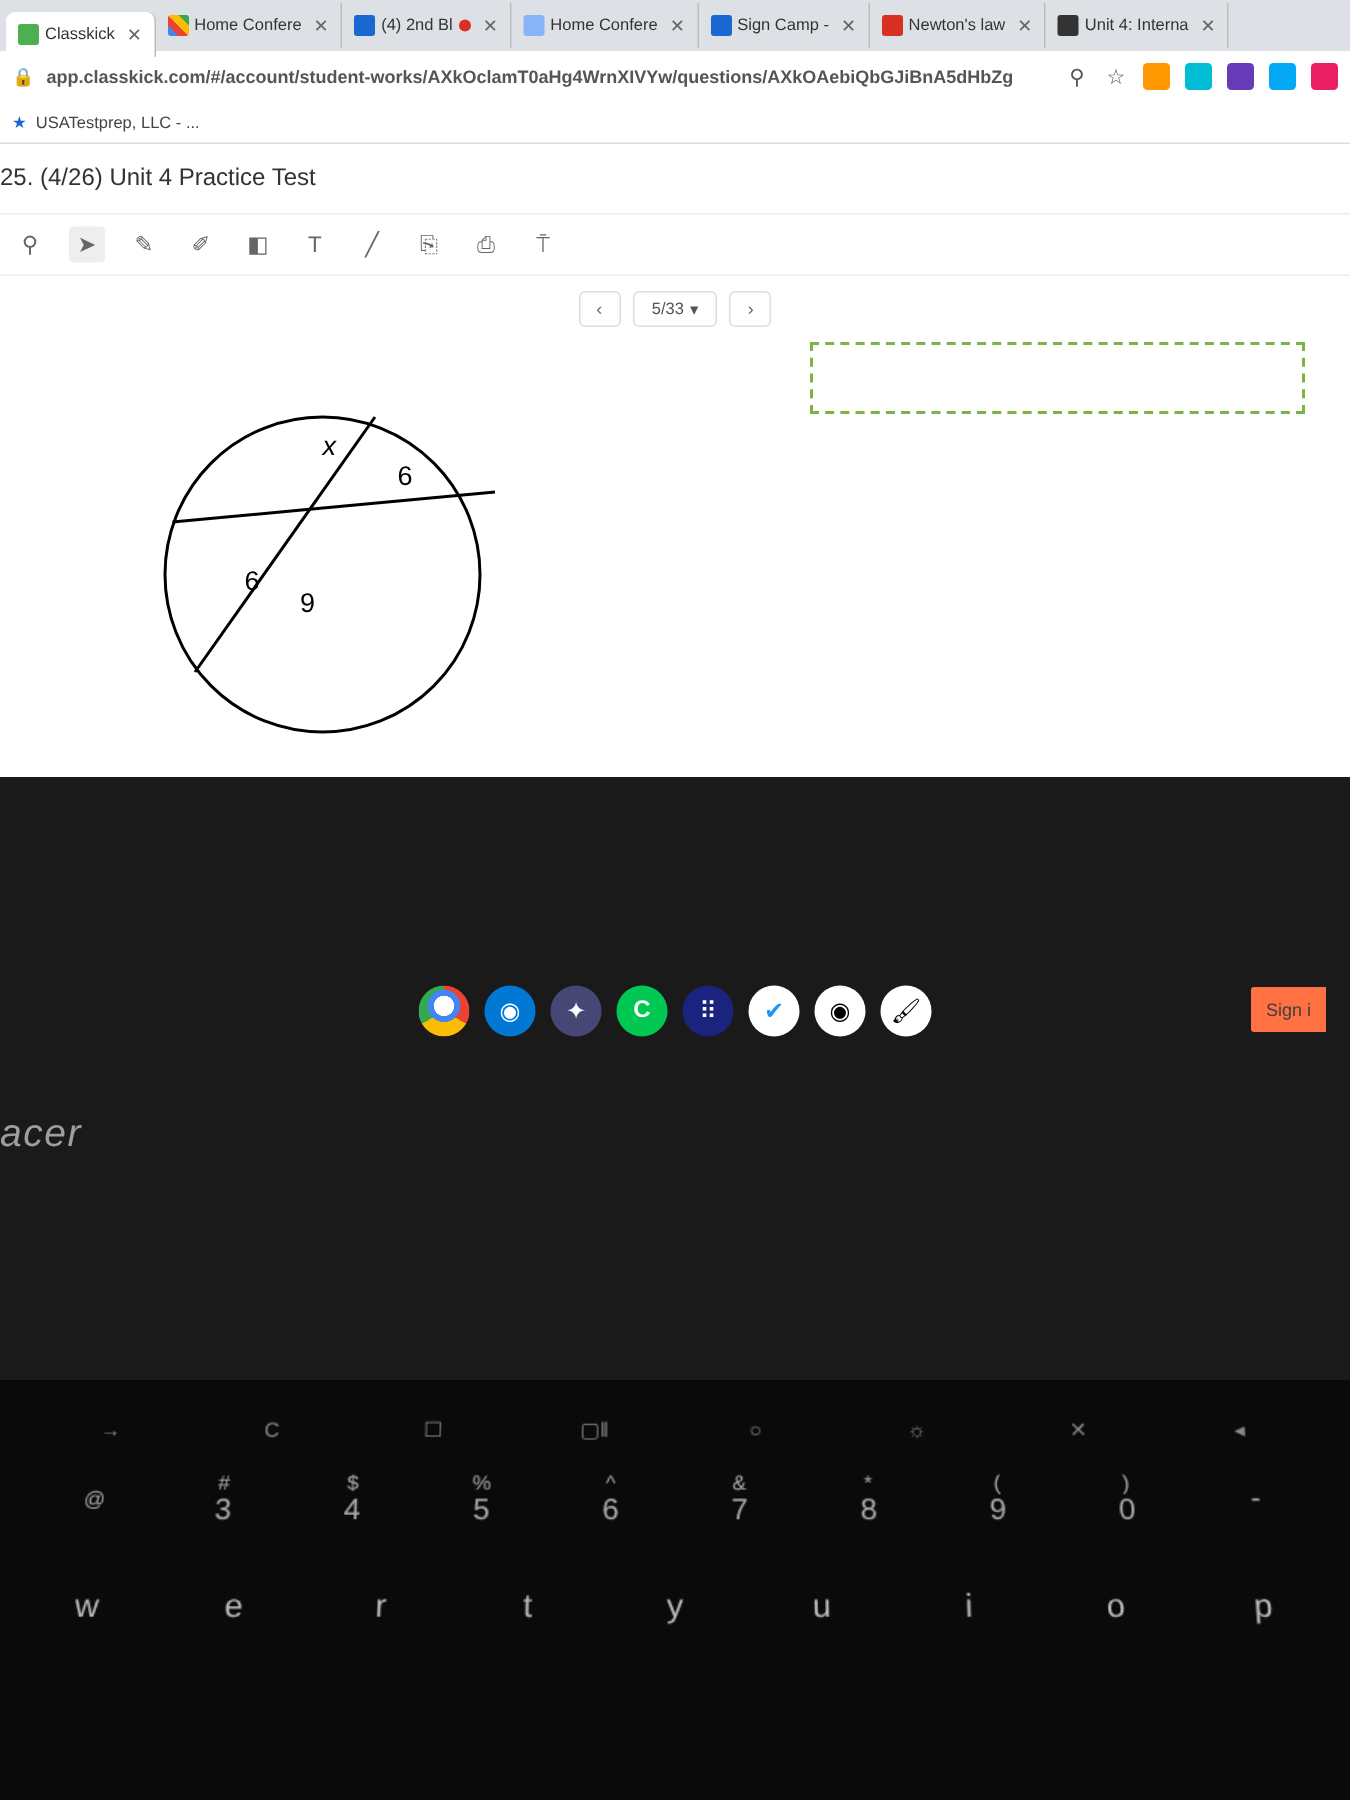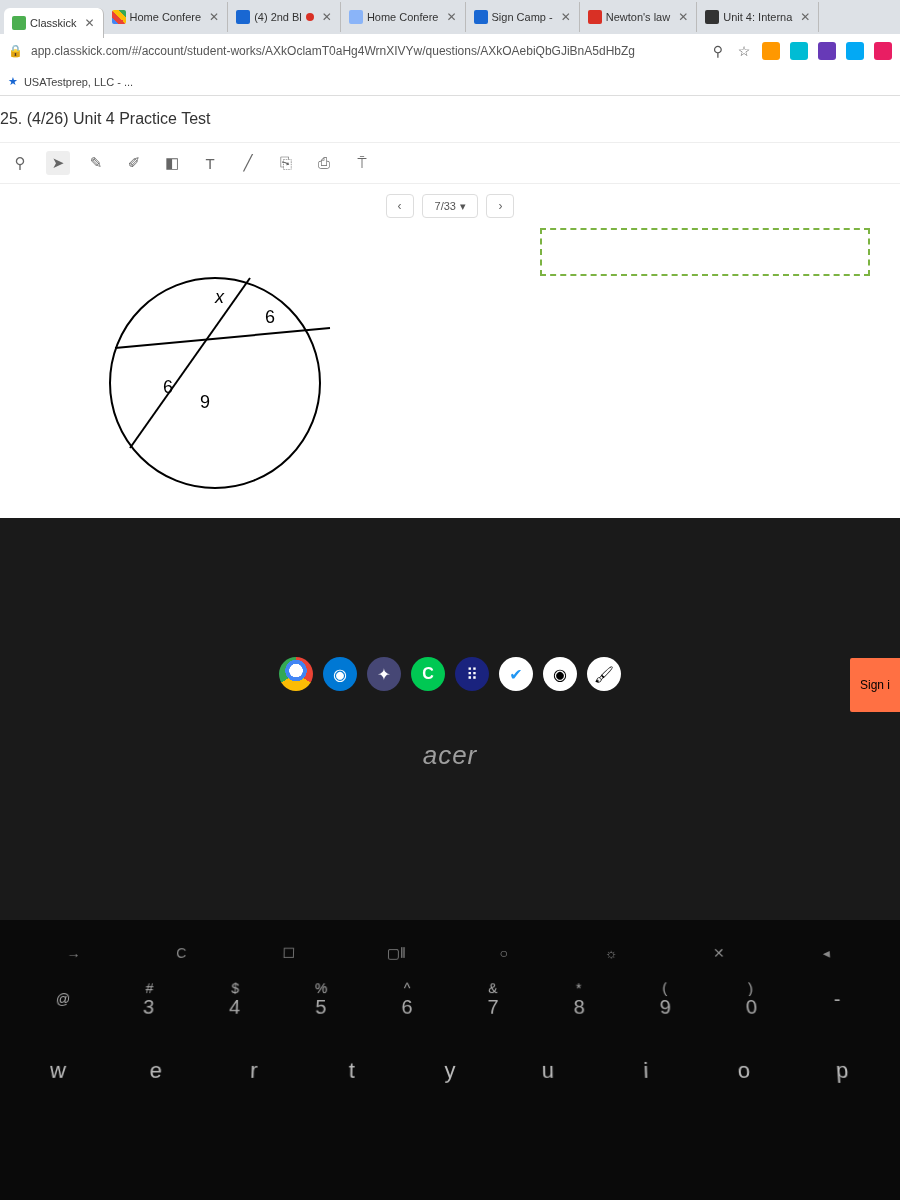--- a/index.html
+++ b/index.html
@@ -13,21 +13,21 @@
   .fav-green { background: #4CAF50; }
   .fav-multi { background: linear-gradient(45deg, #4285f4 25%, #ea4335 25% 50%, #fbbc05 50% 75%, #34a853 75%); }
   .fav-blue { background: #1967d2; }
   .fav-insur { background: #8ab4f8; }
   .fav-red { background: #d93025; }
   .fav-x { background: #333; }
   .tab-close { font-size: 12px; color: #666; margin-left: 4px; }
   .tab-audio { width: 8px; height: 8px; background: #d93025; border-radius: 50%; }
 
   .url-bar { display: flex; align-items: center; height: 34px; background: #fff; padding: 0 8px; font-size: 12px; color: #555; gap: 8px; }
-  .url-text { flex: 1; overflow: hidden; white-space: nowrap; }
+  .url-text { flex: 1; overflow: hidden; white-space: nowrap; font-weight: bold; }
   .url-icons { display: flex; gap: 10px; align-items: center; }
   .url-icon { width: 16px; height: 16px; display: flex; align-items: center; justify-content: center; font-size: 14px; }
   .ext-icon { width: 18px; height: 18px; border-radius: 3px; }
   .ext-orange { background: #ff9800; }
   .ext-teal { background: #00bcd4; }
   .ext-purple { background: #673ab7; }
   .ext-cyan { background: #03a9f4; }
   .ext-red { background: #e91e63; }
 
   .bookmark-bar { display: flex; align-items: center; height: 28px; background: #fff; padding: 0 8px; font-size: 11px; color: #444; border-bottom: 1px solid #ddd; gap: 6px; }
@@ -53,23 +53,23 @@
   .taskbar { position:absolute; left:0; right:0; top: 652px; height: 44px; background: #1a1a1a; display:flex; align-items:center; justify-content:center; gap: 10px; }
   .task-icon { width: 34px; height: 34px; border-radius: 50%; display:flex; align-items:center; justify-content:center; font-size:16px; }
   .ti-chrome { background: radial-gradient(circle at 50% 40%, #fff 25%, #4285f4 26% 40%, transparent 41%), conic-gradient(#ea4335 0 120deg, #fbbc05 120deg 240deg, #34a853 240deg); }
   .ti-blue { background: #0078d4; color:#fff; }
   .ti-teams { background: #464775; color:#fff; }
   .ti-c { background: #00c853; color:#fff; font-weight:bold; }
   .ti-apps { background: #1a237e; color:#fff; }
   .ti-check { background: #fff; color:#2196f3; }
   .ti-spiral { background: #fff; }
   .ti-paint { background: #fff; }
-  .sign-btn { position:absolute; right:0; top: 658px; background:#ff7043; color:#000000; padding: 20px 10px; font-size:12px; border-radius: 2px 0 0 2px; }
-
-  .laptop-brand { position:absolute; left:0; right:0; top: 740px; text-align:center; color:#9e9e9e; font-size: 26px; font-style: italic; font-family: 'Arial', sans-serif; letter-spacing: 1px; }
+  .sign-btn { position:absolute; right:16px; top: 658px; background:#ff7043; color:#404040; padding: 8px 10px; font-size:12px; border-radius: 2px 0 0 2px; }
+
+  .laptop-brand { position:absolute; left:0; right:0; top: 740px; text-align:left; color:#9e9e9e; font-size: 26px; font-style: italic; font-family: 'Arial', sans-serif; letter-spacing: 1px; }
 
   .keyboard { position:absolute; left:0; right:0; top: 920px; bottom:0; background: #0a0a0a; padding: 10px 0; perspective: 800px; }
   .key-row { display:flex; justify-content:space-around; padding: 4px 20px; transform: rotateX(8deg); }
   .key { display:flex; flex-direction:column; align-items:center; justify-content:center; color:#ccc; font-size: 18px; width: 70px; height: 38px; }
   .key .sym { font-size: 14px; color:#aaa; }
   .key .num { font-size: 20px; color:#aaa; }
   .key.fn { font-size: 14px; color:#888; }
   .key.letter { font-size: 22px; color:#bbb; }
   .key-row.letters { padding: 30px 10px 0 10px; }
 </style>
@@ -149,21 +149,21 @@
   <span class="tool-btn">T</span>
   <span class="tool-btn">╱</span>
   <span class="tool-btn">⎘</span>
   <span class="tool-btn">⎙</span>
   <span class="tool-btn">⍑</span>
 </div>
 
 <div class="page-nav">
   <div class="nav-btn">‹</div>
   <div class="nav-pill">
-    <span>7/33</span> 
+    <span>5/33</span> 
       <span>▾</span>
   </div>
   <div class="nav-btn">›</div>
 </div>
 
 <div class="content">
   <div>
     <div class="circle-diagram">
       <svg class="circle-svg" viewBox="0 0 270 250">
         <circle cx="145" cy="135" r="105" fill="none" stroke="#000" stroke-width="2"></circle>

